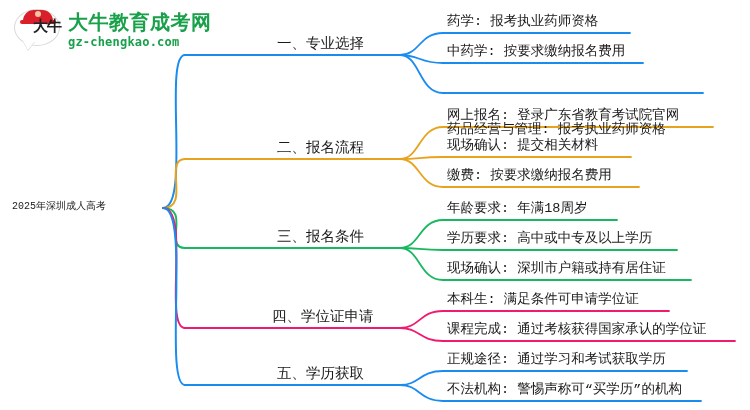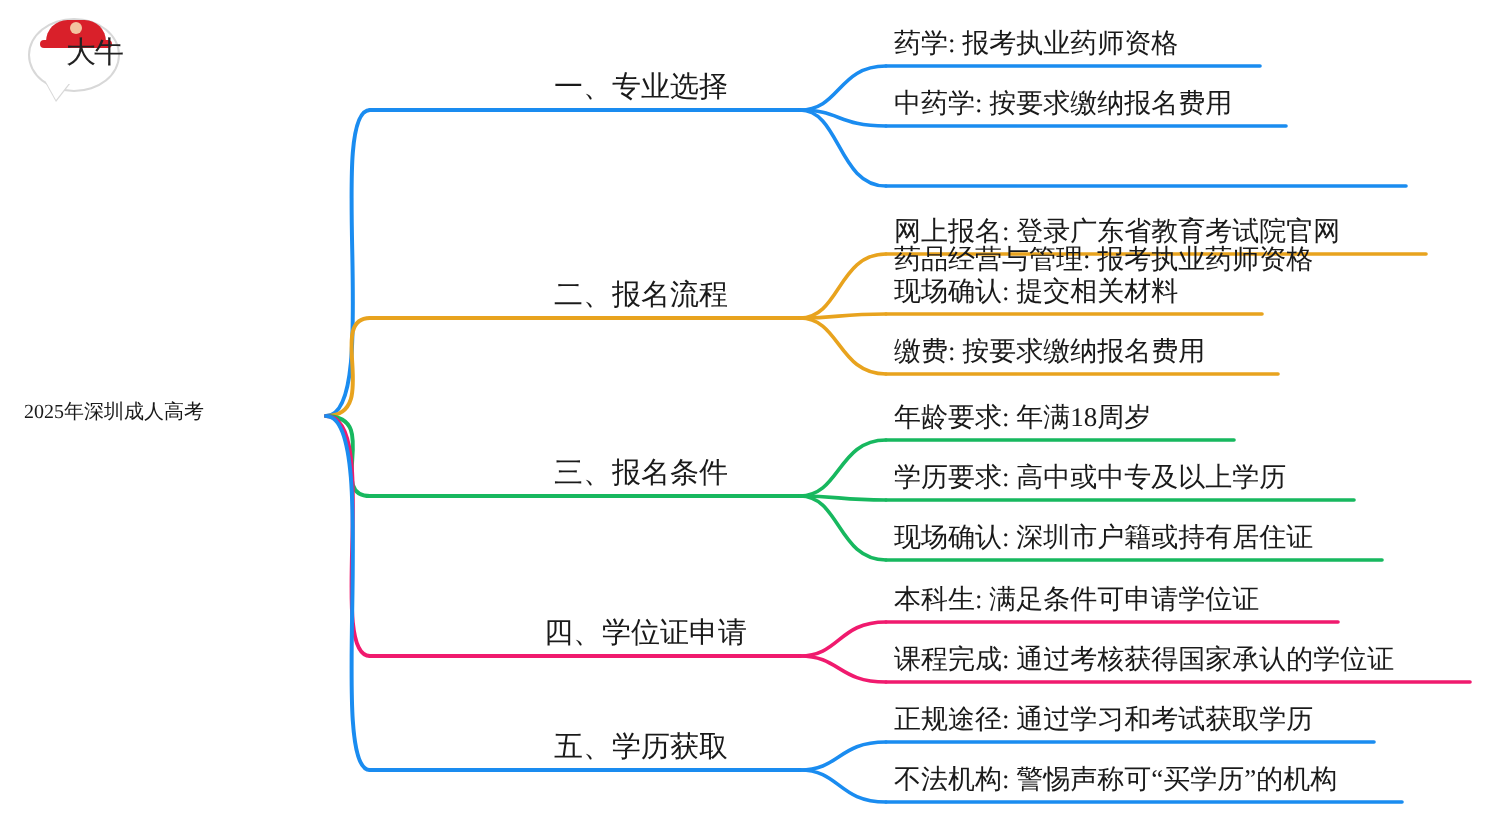--- a/index.html
+++ b/index.html
@@ -96,21 +96,21 @@
     background: #d9202a;
     border-radius: 2px;
   }
   .logo-mark-text {
     position: absolute;
     left: 0;
     top: 11px;
     width: 66px;
     text-align: center;
     font-size: 15px;
-    font-weight: normal;
+    font-weight: bold;
     color: #222222;
     letter-spacing: -1px;
     line-height: 15px;
     font-family: "DejaVu Sans", sans-serif;
   }
   .logo-text { line-height: 1; }
   .logo-title {
     font-size: 20px;
     font-weight: bold;
     color: #18a04a;
@@ -126,21 +126,21 @@
     letter-spacing: 0.2px;
     white-space: nowrap;
     font-family: "DejaVu Sans Mono", monospace;
   }
 
   
   .node {
     position: absolute;
     white-space: nowrap;
     color: #1a1a1a;
-    font-family: Liberation Serif, serif;
+    font-family: Liberation Mono, monospace;
   }
   .root-node {
     font-size: 10px;
     line-height: 18px;
     left: 12px;
     top: 198px;
   }
   .branch-node {
     font-size: 14.5px;
     line-height: 17px;
@@ -195,20 +195,24 @@
     </svg>
 
   <div class="logo-block">
     <div class="logo-mark">
       <div class="logo-bubble"></div>
       <div class="logo-bubble-tail"></div>
       <div class="logo-cap"></div>
       <div class="logo-cap-brim"></div>
       <div class="logo-mark-text">大牛</div>
     </div>
+    <div class="logo-text">
+      <div class="logo-title">大牛教育成考网</div>
+      <div class="logo-sub">gz-chengkao.com</div>
+    </div>
   </div>
 
   <div class="node root-node">2025年深圳成人高考</div>
 
 <div class="node branch-node" style="left: 277px; top: 36px;">一、专业选择</div>
     <div class="node leaf-node" style="left: 447px; top: 14px;">药学: 报考执业药师资格</div>
     <div class="node leaf-node" style="left: 447px; top: 44px;">中药学: 按要求缴纳报名费用</div>
     <div class="node leaf-node" style="left: 447px; top: 74px; margin-top: 48px;">药品经营与管理: 报考执业药师资格</div>
     <div class="node branch-node" style="left: 277px; top: 140px;">二、报名流程</div>
     <div class="node leaf-node" style="left: 447px; top: 108px;">网上报名: 登录广东省教育考试院官网</div>

